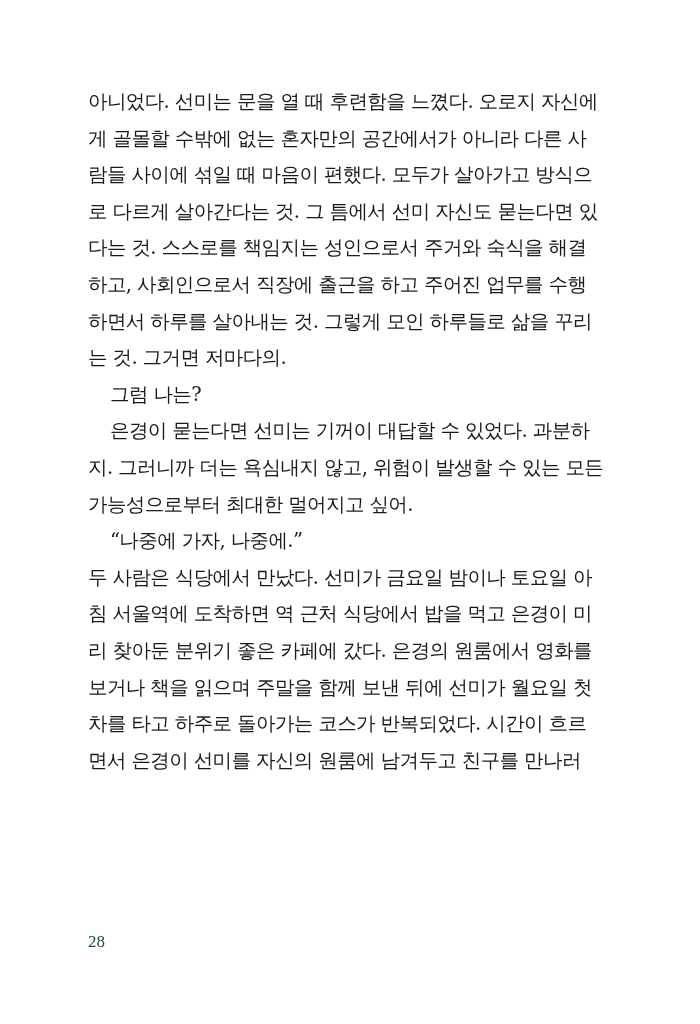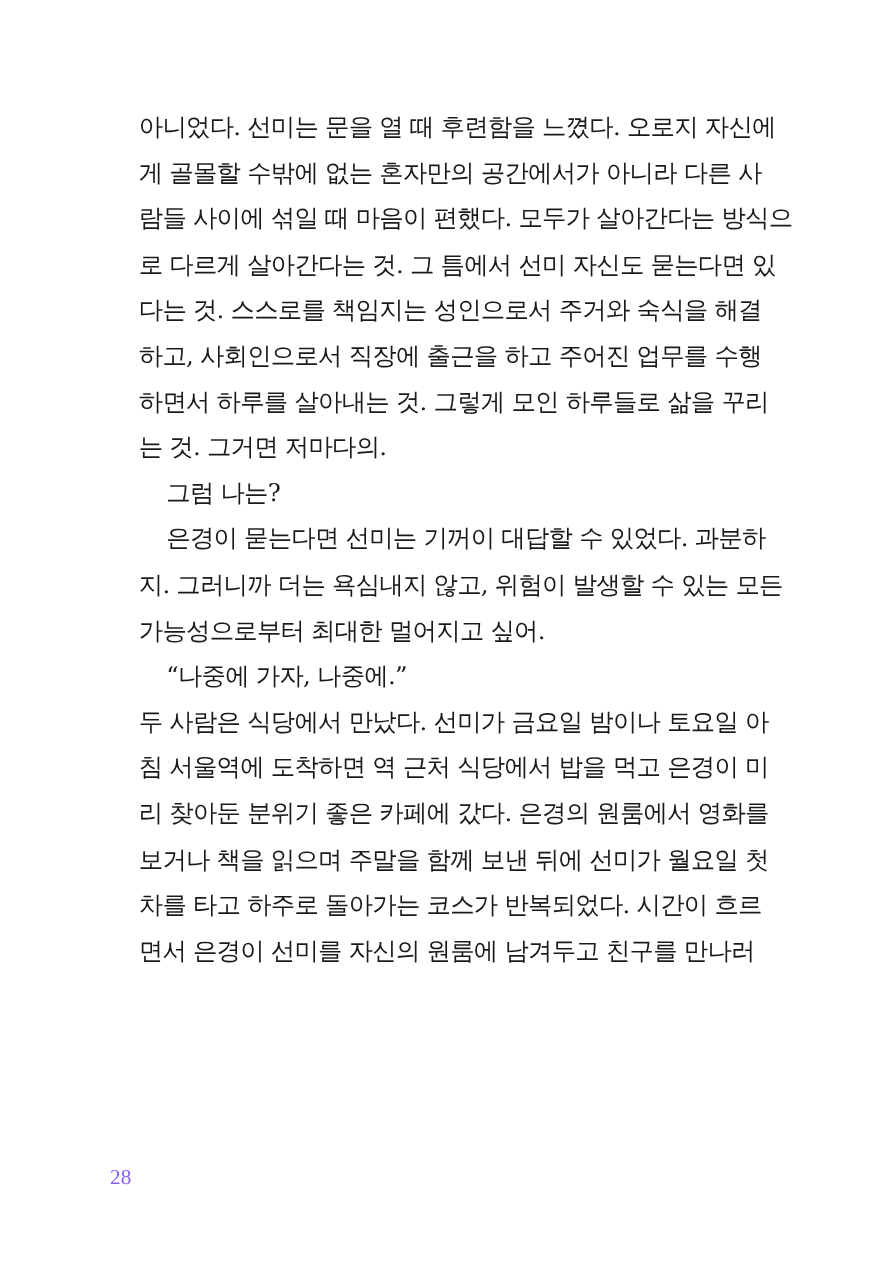--- a/index.html
+++ b/index.html
@@ -29,45 +29,44 @@
     }
     .line {
       height: 36.6px;
       line-height: 36.6px;
       font-size: 19.5px;
       white-space: nowrap;
       text-align: justify;
       text-align-last: justify;
       letter-spacing: -0.6px;
       overflow: visible;
-      margin-left: 23px;
     }
     .line.last {
       text-align-last: left;
     }
     .line.indent {
       padding-left: 22px;
     }
     .page-number {
       position: absolute;
       left: 88px;
       top: 932px;
       font-size: 17px;
       font-family: "Liberation Serif", "DejaVu Serif", serif;
-      color: #8b5cf6;
+      color: #14532d;
     }
   </style>
 </head>
 <body>
 
 <div class="page">
   <div class="text-block">
     <div class="line">아니었다. 선미는 문을 열 때 후련함을 느꼈다. 오로지 자신에</div>
     <div class="line">게 골몰할 수밖에 없는 혼자만의 공간에서가 아니라 다른 사</div>
-    <div class="line">람들 사이에 섞일 때 마음이 편했다. 모두가 살아간다는 방식으</div>
+    <div class="line">람들 사이에 섞일 때 마음이 편했다. 모두가 살아가고 방식으</div>
     <div class="line">로 다르게 살아간다는 것. 그 틈에서 선미 자신도 묻는다면 있</div>
     <div class="line">다는 것. 스스로를 책임지는 성인으로서 주거와 숙식을 해결</div>
     <div class="line">하고, 사회인으로서 직장에 출근을 하고 주어진 업무를 수행</div>
     <div class="line">하면서 하루를 살아내는 것. 그렇게 모인 하루들로 삶을 꾸리</div>
     <div class="line last">는 것. 그거면 저마다의.</div>
     <div class="line indent last">그럼 나는?</div>
     <div class="line indent">은경이 묻는다면 선미는 기꺼이 대답할 수 있었다. 과분하</div>
     <div class="line">지. 그러니까 더는 욕심내지 않고, 위험이 발생할 수 있는 모든</div>
     <div class="line last">가능성으로부터 최대한 멀어지고 싶어.</div>
     <div class="line indent last">“나중에 가자, 나중에.”</div>

